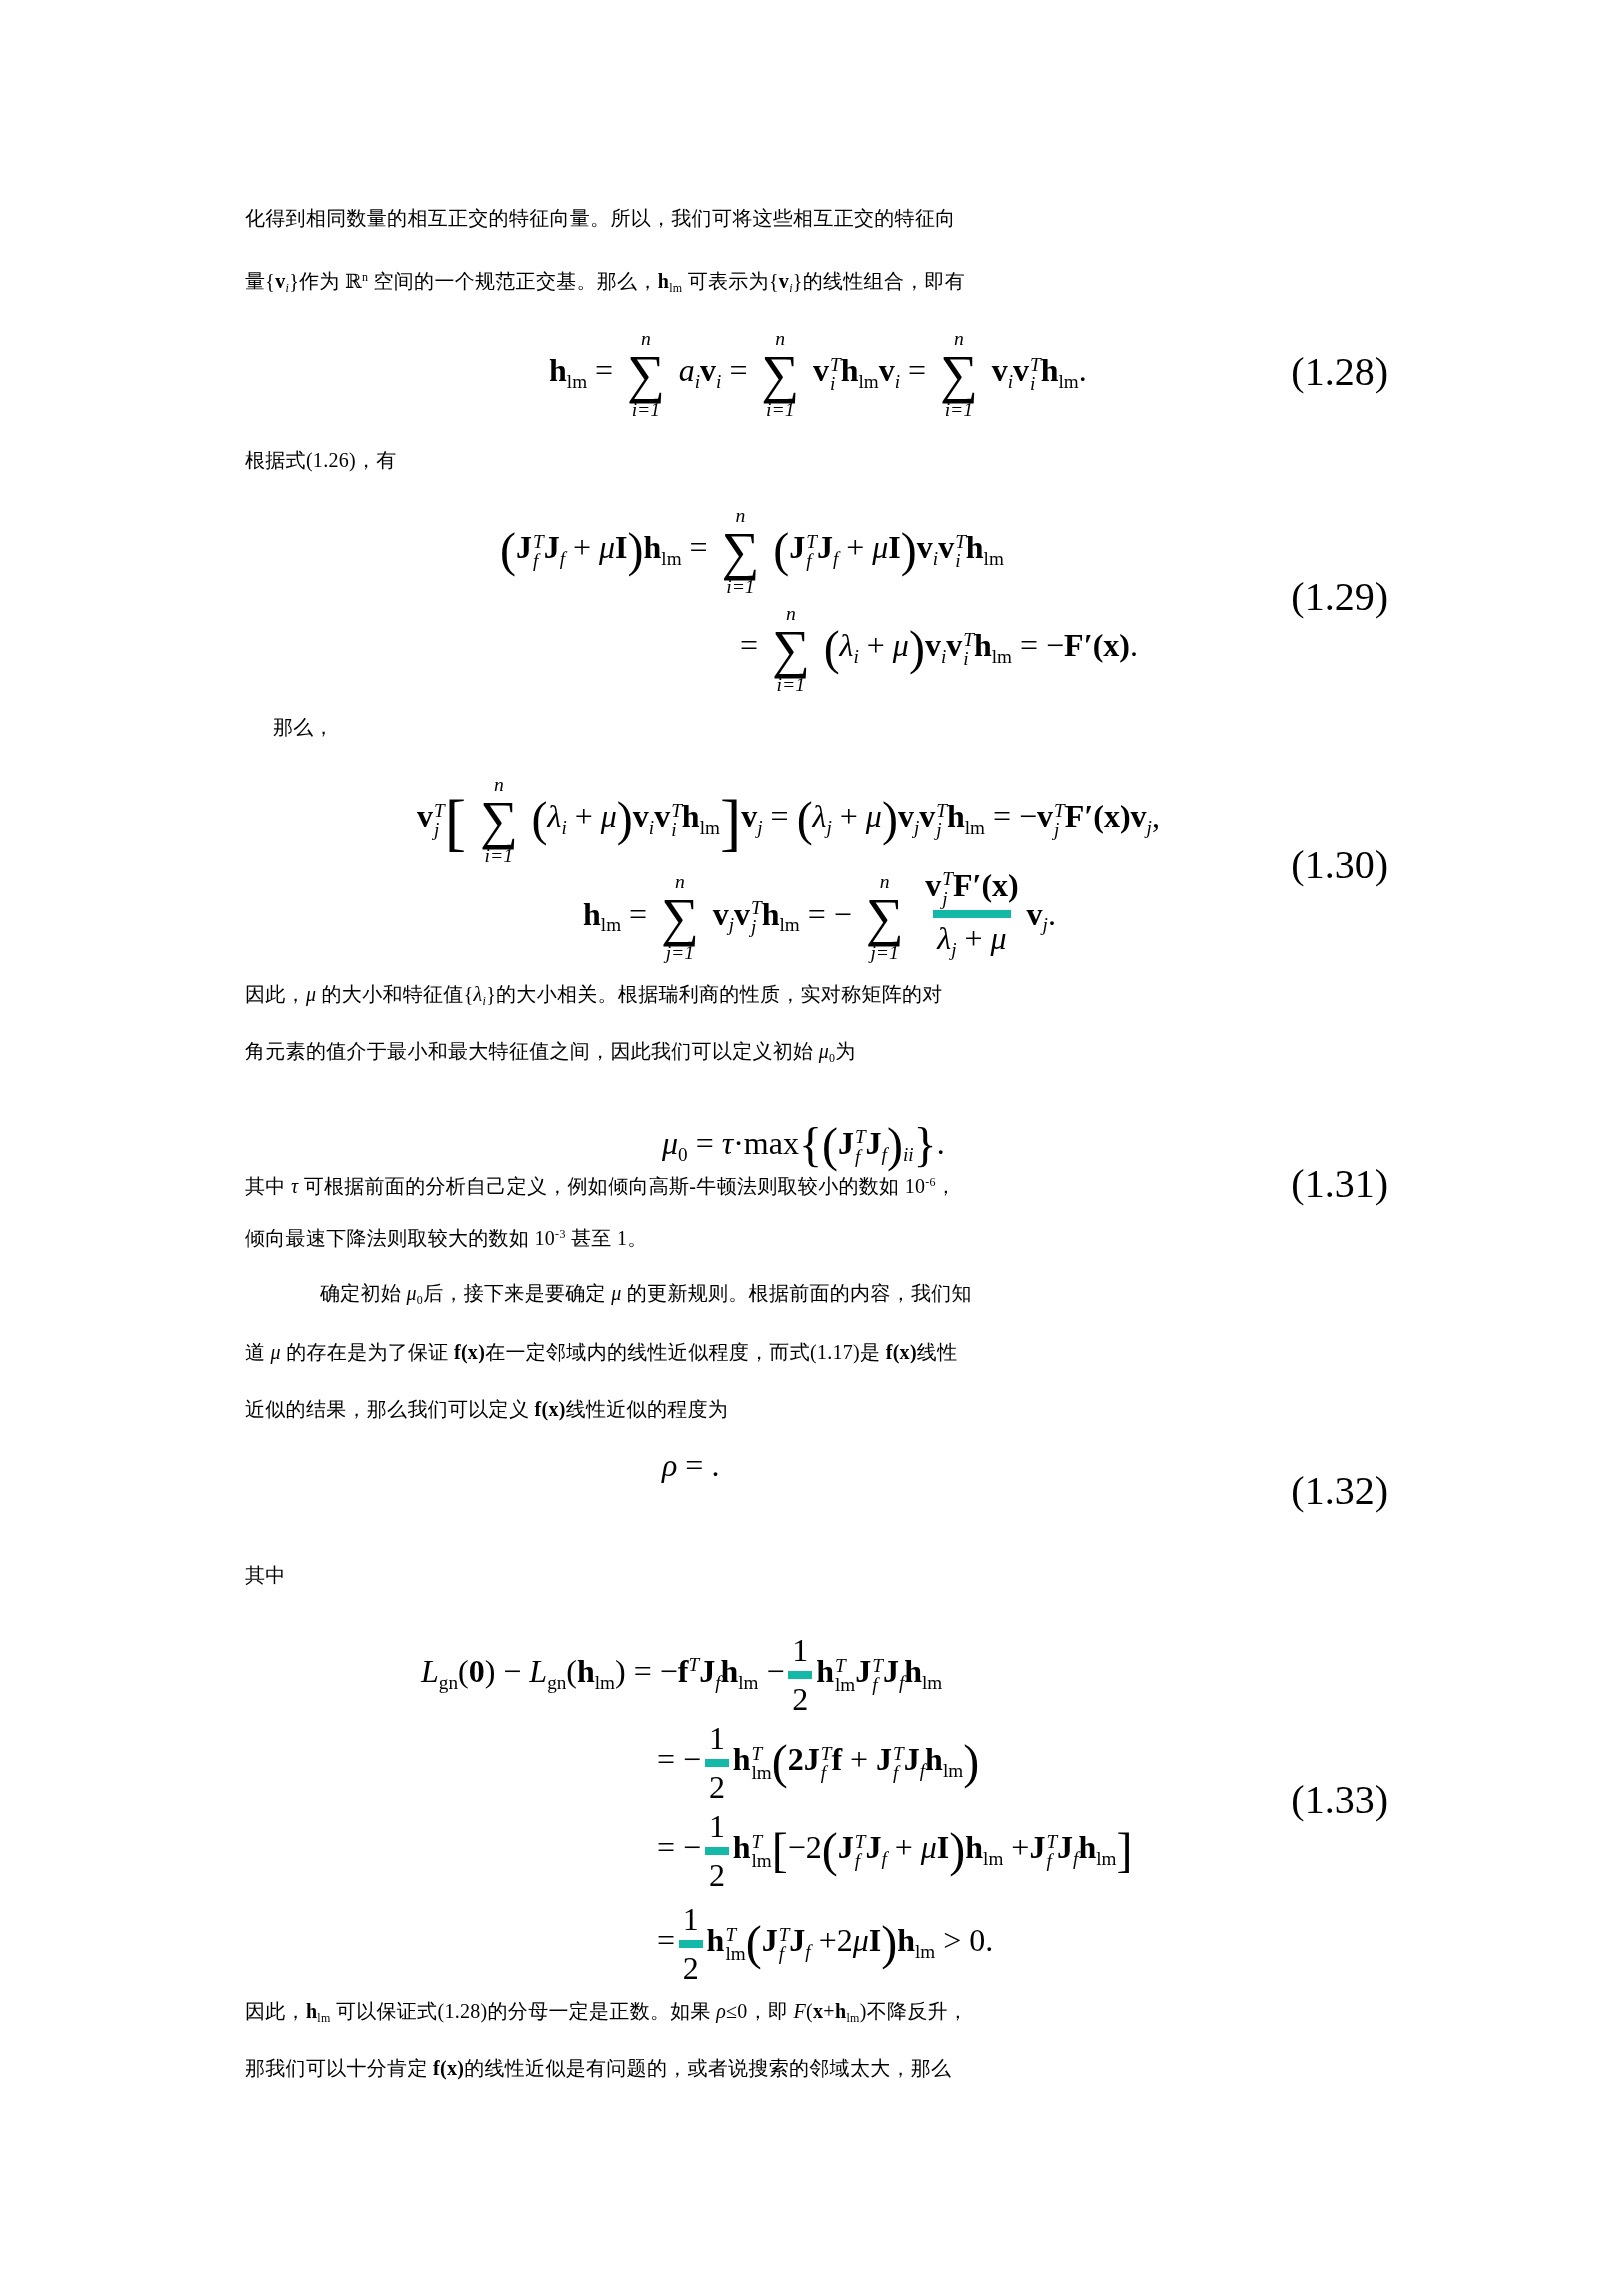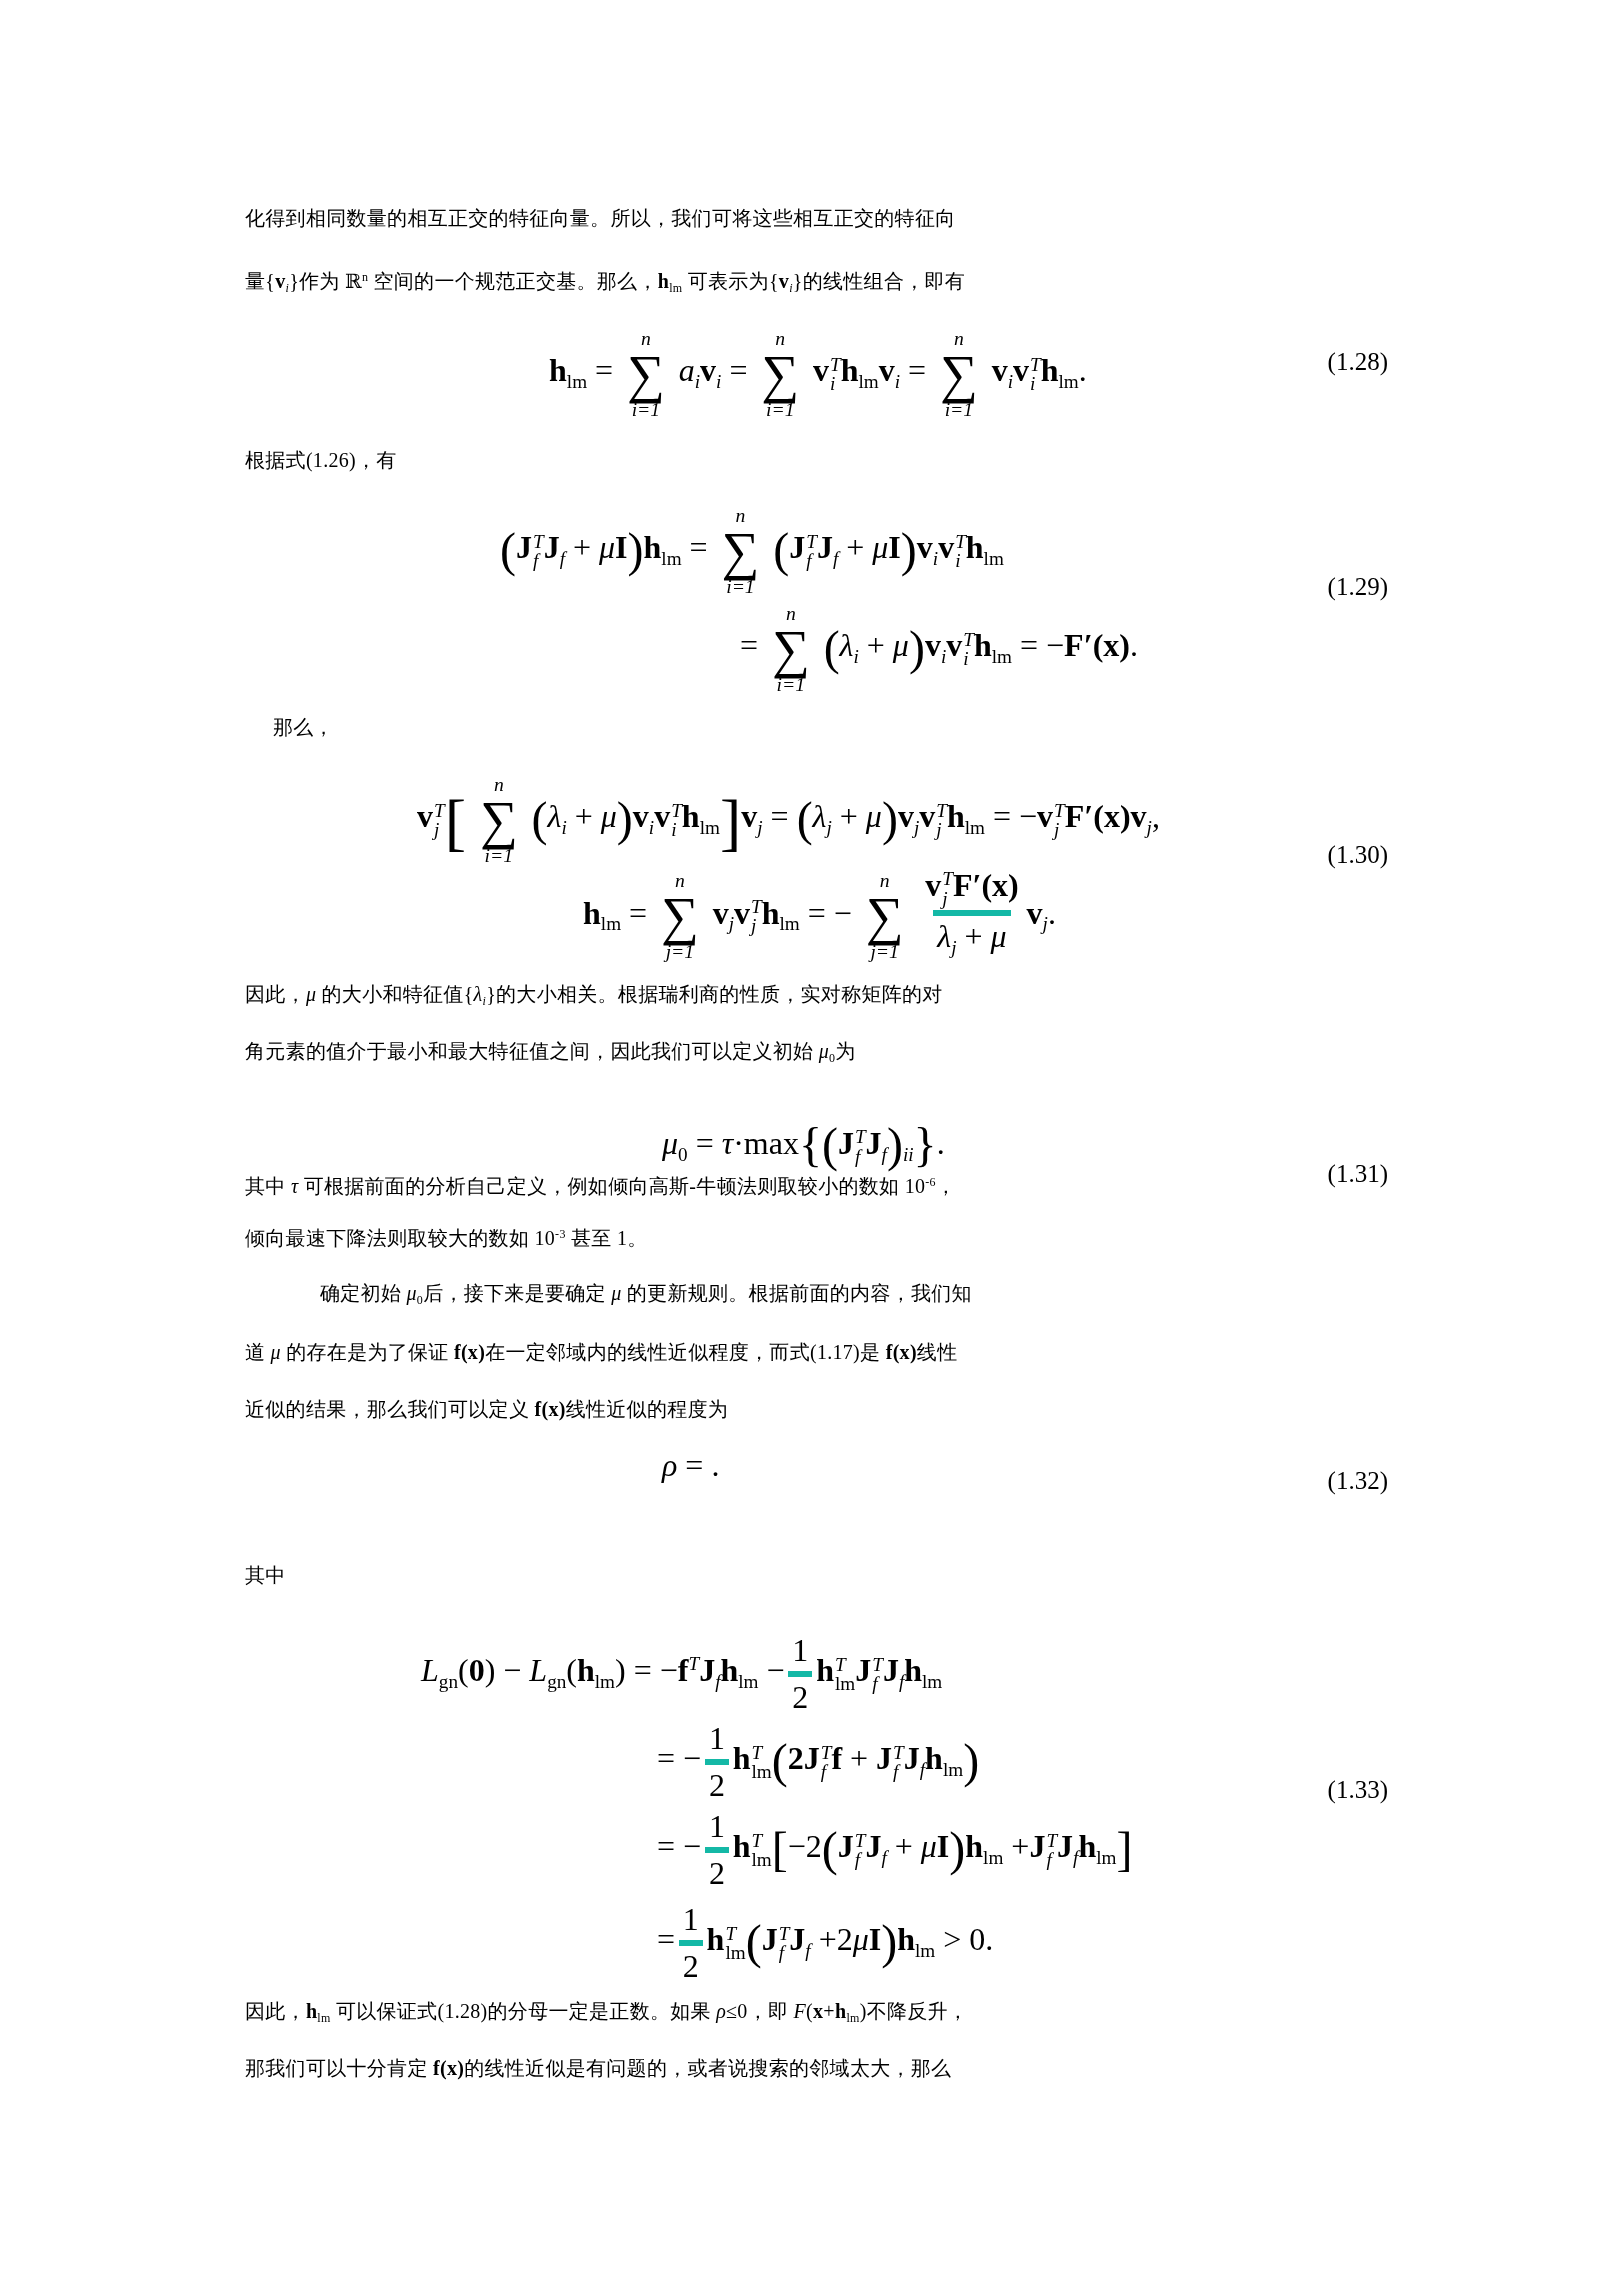--- a/index.html
+++ b/index.html
@@ -1,32 +1,32 @@
 <!DOCTYPE html>
 <html><head>
 <meta charset="utf-8">
 <style>
   html, body { margin:0; padding:0; background:#ffffff; }
   body { width:1621px; height:2293px; position:relative; overflow:hidden;
          font-family:"Liberation Serif","DejaVu Serif",serif; color:#000; }
   .line { position:absolute; left:245px; width:1147px; font-size:20px; line-height:39px; white-space:nowrap; letter-spacing:0.3px; }
   .eq { position:absolute; font-size:32px; line-height:39px; white-space:nowrap; }
-  .eqnum { position:absolute; right:233px; font-size:25px;margin-left:48px; }
+  .eqnum { position:absolute; right:233px; font-size:40px;margin-left:48px; }
   b { font-weight:bold; }
   i { font-style:italic; }
   .sub { font-size:60%; vertical-align:-0.35em; }
   .sup { font-size:60%; vertical-align:0.6em; }
   .ss { display:inline-flex; flex-direction:column; vertical-align:middle; line-height:1; font-size:60%; margin-left:1px; }
   .ss span { display:block; }
   .sigma { display:inline-flex; flex-direction:column; align-items:center; vertical-align:middle; margin:0 5.9px; }
   .sigma .lim { font-size:19.6px; font-style:italic; line-height:21.6px; }
   .sigma .sym { font-size:53px; line-height:49px; }
   .frac { display:inline-flex; flex-direction:column; align-items:center; vertical-align:middle; margin:0 3.9px; }
   .frac .num { padding:0 3.9px 2px; line-height:37px; }
-  .frac .den { border-top:6px solid #14b8a6; padding:2px 3.9px 0; line-height:37px; }
+  .frac .den { border-top:8px solid #14b8a6; padding:2px 3.9px 0; line-height:37px; }
   .big { font-size:150%; vertical-align:-0.15em; font-weight:normal; }
   .bigger { font-size:200%; vertical-align:-0.25em; font-weight:normal; }
 </style>
 </head>
 <body>
 
 <div class="line" style="top:199px;">化得到相同数量的相互正交的特征向量。所以，我们可将这些相互正交的特征向</div>
 <div class="line" style="top:258px;">
   <span>量{</span><b>v</b><i class="sub">i</i><span>}作为 ℝ</span><span class="sup">n</span><span> 空间的一个规范正交基。那么，</span><b>h</b><span class="sub">lm</span><span> 可表示为{</span><b>v</b><i class="sub">i</i><span>}的线性组合，即有</span>
 </div>

